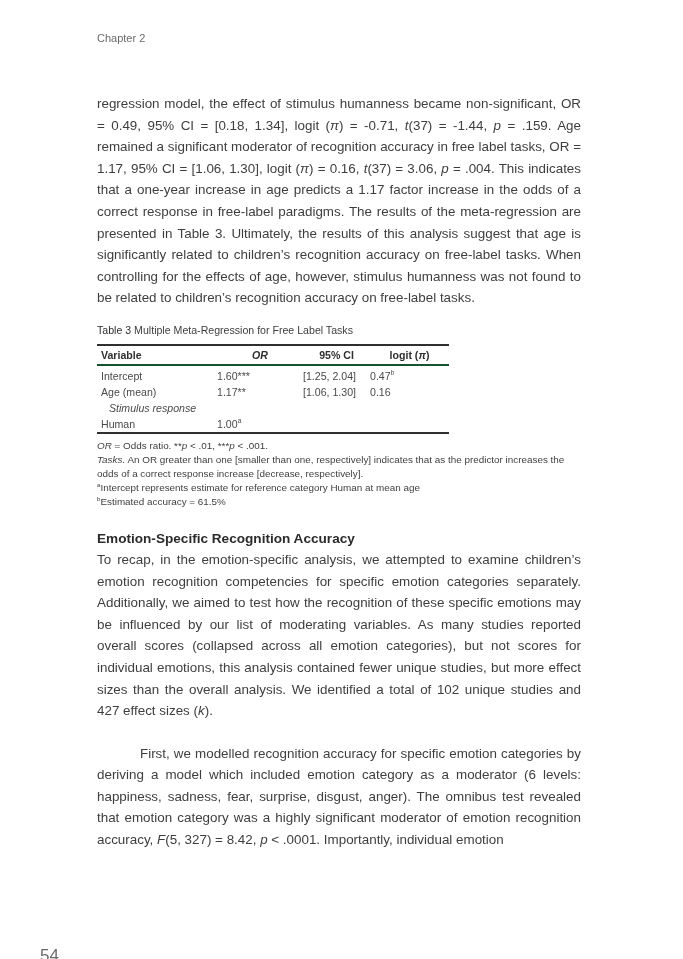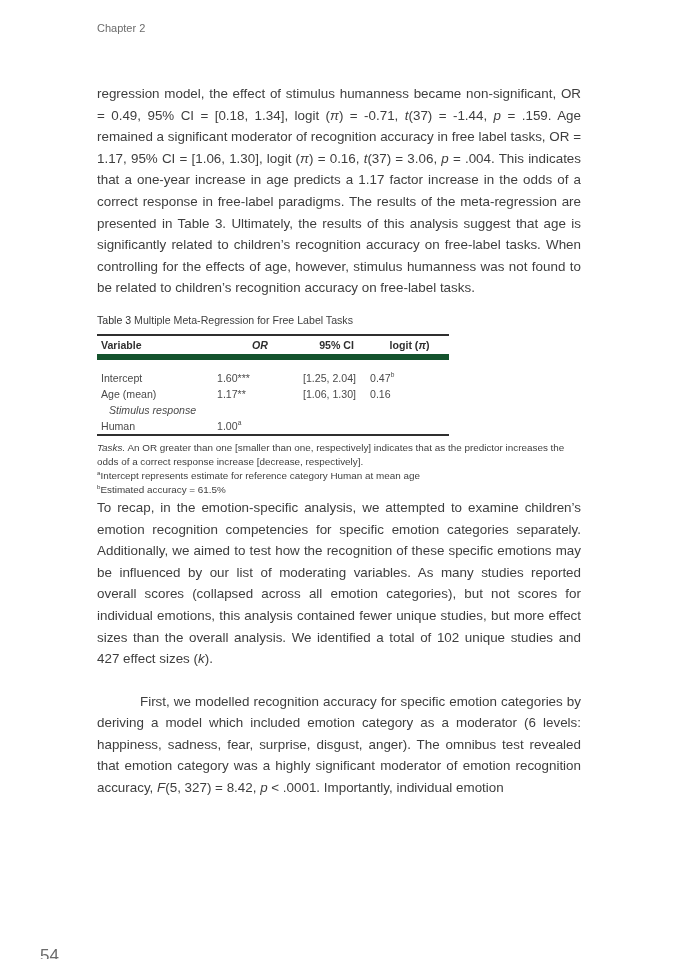--- a/index.html
+++ b/index.html
@@ -8,21 +8,21 @@
     height: 959px;
     background: #ffffff;
     position: relative;
     font-family: "Liberation Sans", "DejaVu Sans", sans-serif;
     color: #3e3e3e;
     -webkit-font-smoothing: antialiased;
   }
   .content {
     position: absolute;
     left: 97px;
-    top: 21px;
+    top: 31px;
     width: 484px;
   }
   .chapter-header {
     font-size: 11px;
     line-height: 14px;
     color: #6b6b6b;
   }
   .body-par {
     font-size: 13.4px;
     line-height: 21.6px;
@@ -48,31 +48,31 @@
   }
   table.meta-table col.c1 { width: 120px; }
   table.meta-table col.c2 { width: 86px; }
   table.meta-table col.c3 { width: 67px; }
   table.meta-table col.c4 { width: 79px; }
   table.meta-table th {
     font-weight: bold;
     color: #2f2f2f;
     text-align: center;
     padding: 3px 0 3px 0;
-    border-bottom: 6px solid #14532d;
+    border-bottom: 2px solid #14532d;
   }
   table.meta-table th:first-child { text-align: left; padding-left: 4px; }
   table.meta-table td {
     color: #4a4a4a;
     text-align: left;
     padding: 2px 0 2px 0;
     height: 12px;
   }
   table.meta-table td:first-child { text-align: left; padding-left: 4px; }
-  table.meta-table tr.first-row td { padding-top: 12px; }
+  table.meta-table tr.first-row td { padding-top: 4px; }
   table.meta-table td.indent { padding-left: 12px; }
   .table-notes {
     margin-top: 5px;
     font-size: 9.9px;
     line-height: 14px;
     color: #3e3e3e;
     width: 484px;
   }
   .section-heading {
     margin-top: 19px;
@@ -146,25 +146,27 @@
         <tr>
           <td>Human</td>
           <td>1.00<sup>a</sup></td>
           <td></td>
           <td></td>
         </tr>
       </tbody>
   </table>
 
   <div class="table-notes">
+    <div><span class="it">OR</span> = Odds ratio. **<span class="it">p</span> &lt; .01, ***<span class="it">p</span> &lt; .001.</div>
     <div><span class="it">Tasks.</span> An OR greater than one [smaller than one, respectively] indicates that as the predictor increases the odds of a correct response increase [decrease, respectively].</div>
     <div><sup>a</sup>Intercept represents estimate for reference category Human at mean age</div>
     <div><sup>b</sup>Estimated accuracy = 61.5%</div>
   </div>
 
+  <div class="section-heading">Emotion-Specific Recognition Accuracy</div>
 
   <div class="body-par p2">To recap, in the emotion-specific analysis, we attempted to examine children’s emotion recognition competencies for specific emotion categories separately. Additionally, we aimed to test how the recognition of these specific emotions may be influenced by our list of moderating variables. As many studies reported overall scores (collapsed across all emotion categories), but not scores for individual emotions, this analysis contained fewer unique studies, but more effect sizes than the overall analysis. We identified a total of 102 unique studies and 427 effect sizes (<span class="it">k</span>).</div>
 
   <div class="body-par p3">First, we modelled recognition accuracy for specific emotion categories by deriving a model which included emotion category as a moderator (6 levels: happiness, sadness, fear, surprise, disgust, anger). The omnibus test revealed that emotion category was a highly significant moderator of emotion recognition accuracy, <span class="it">F</span>(5, 327) = 8.42, <span class="it">p</span> &lt; .0001. Importantly, individual emotion</div>
 
 </div>
 
 <div class="page-number">54</div>
 
 </body></html>

